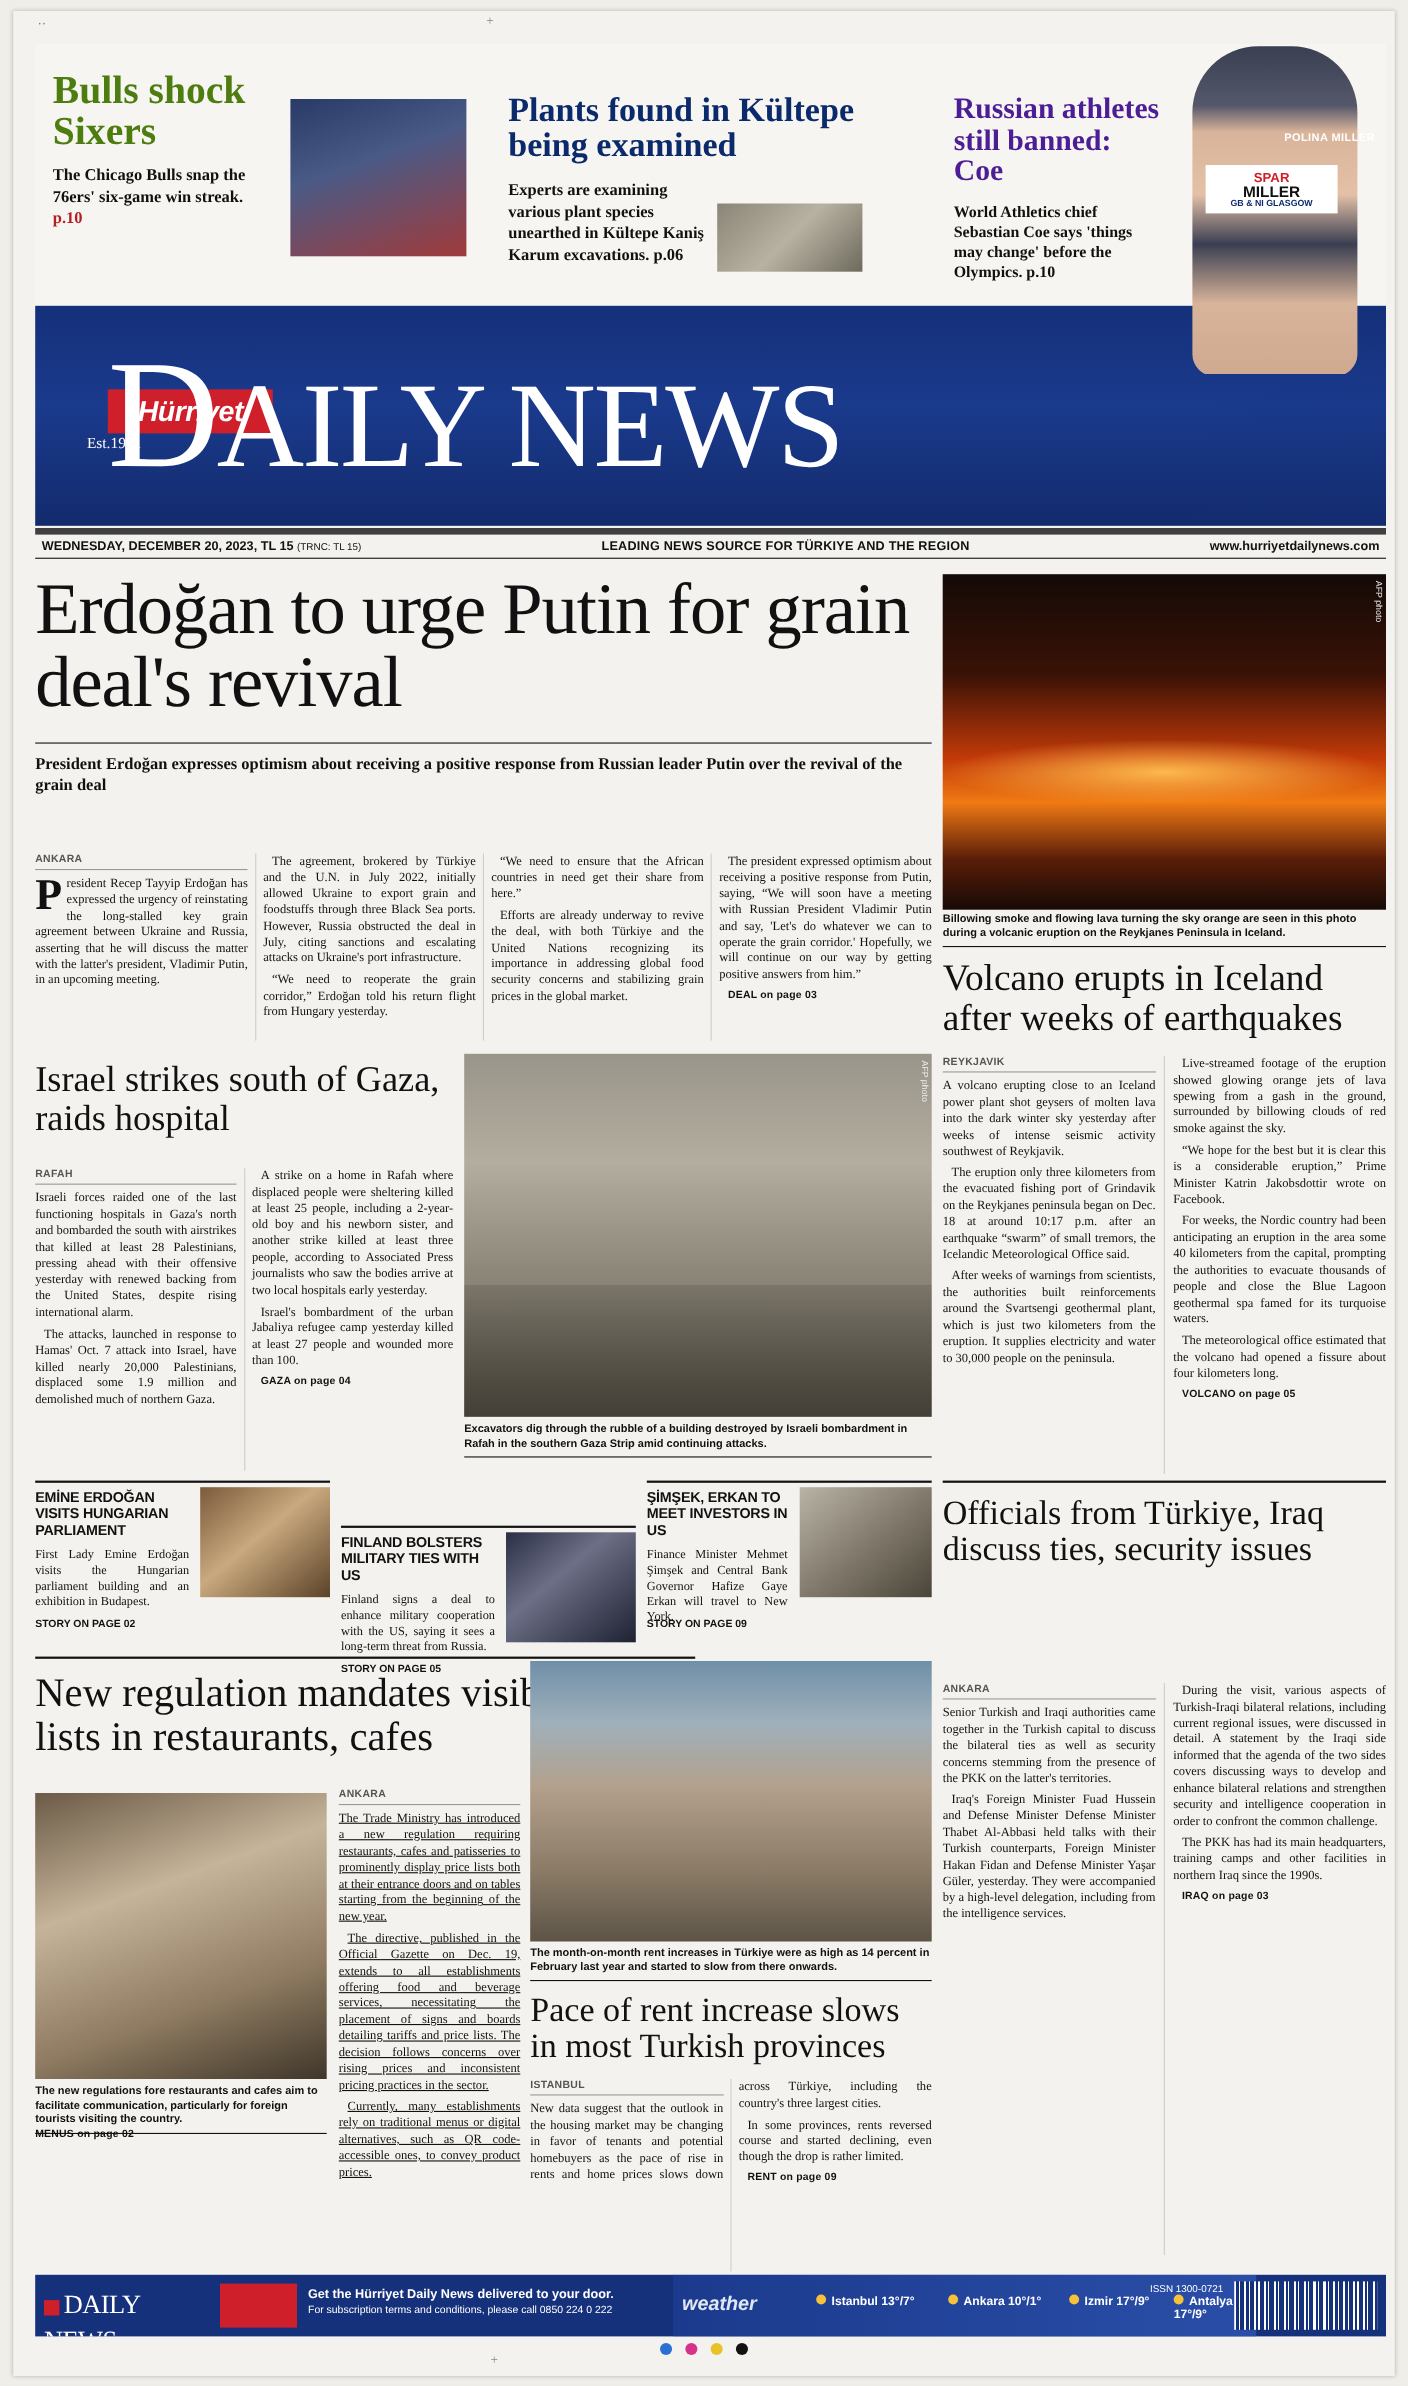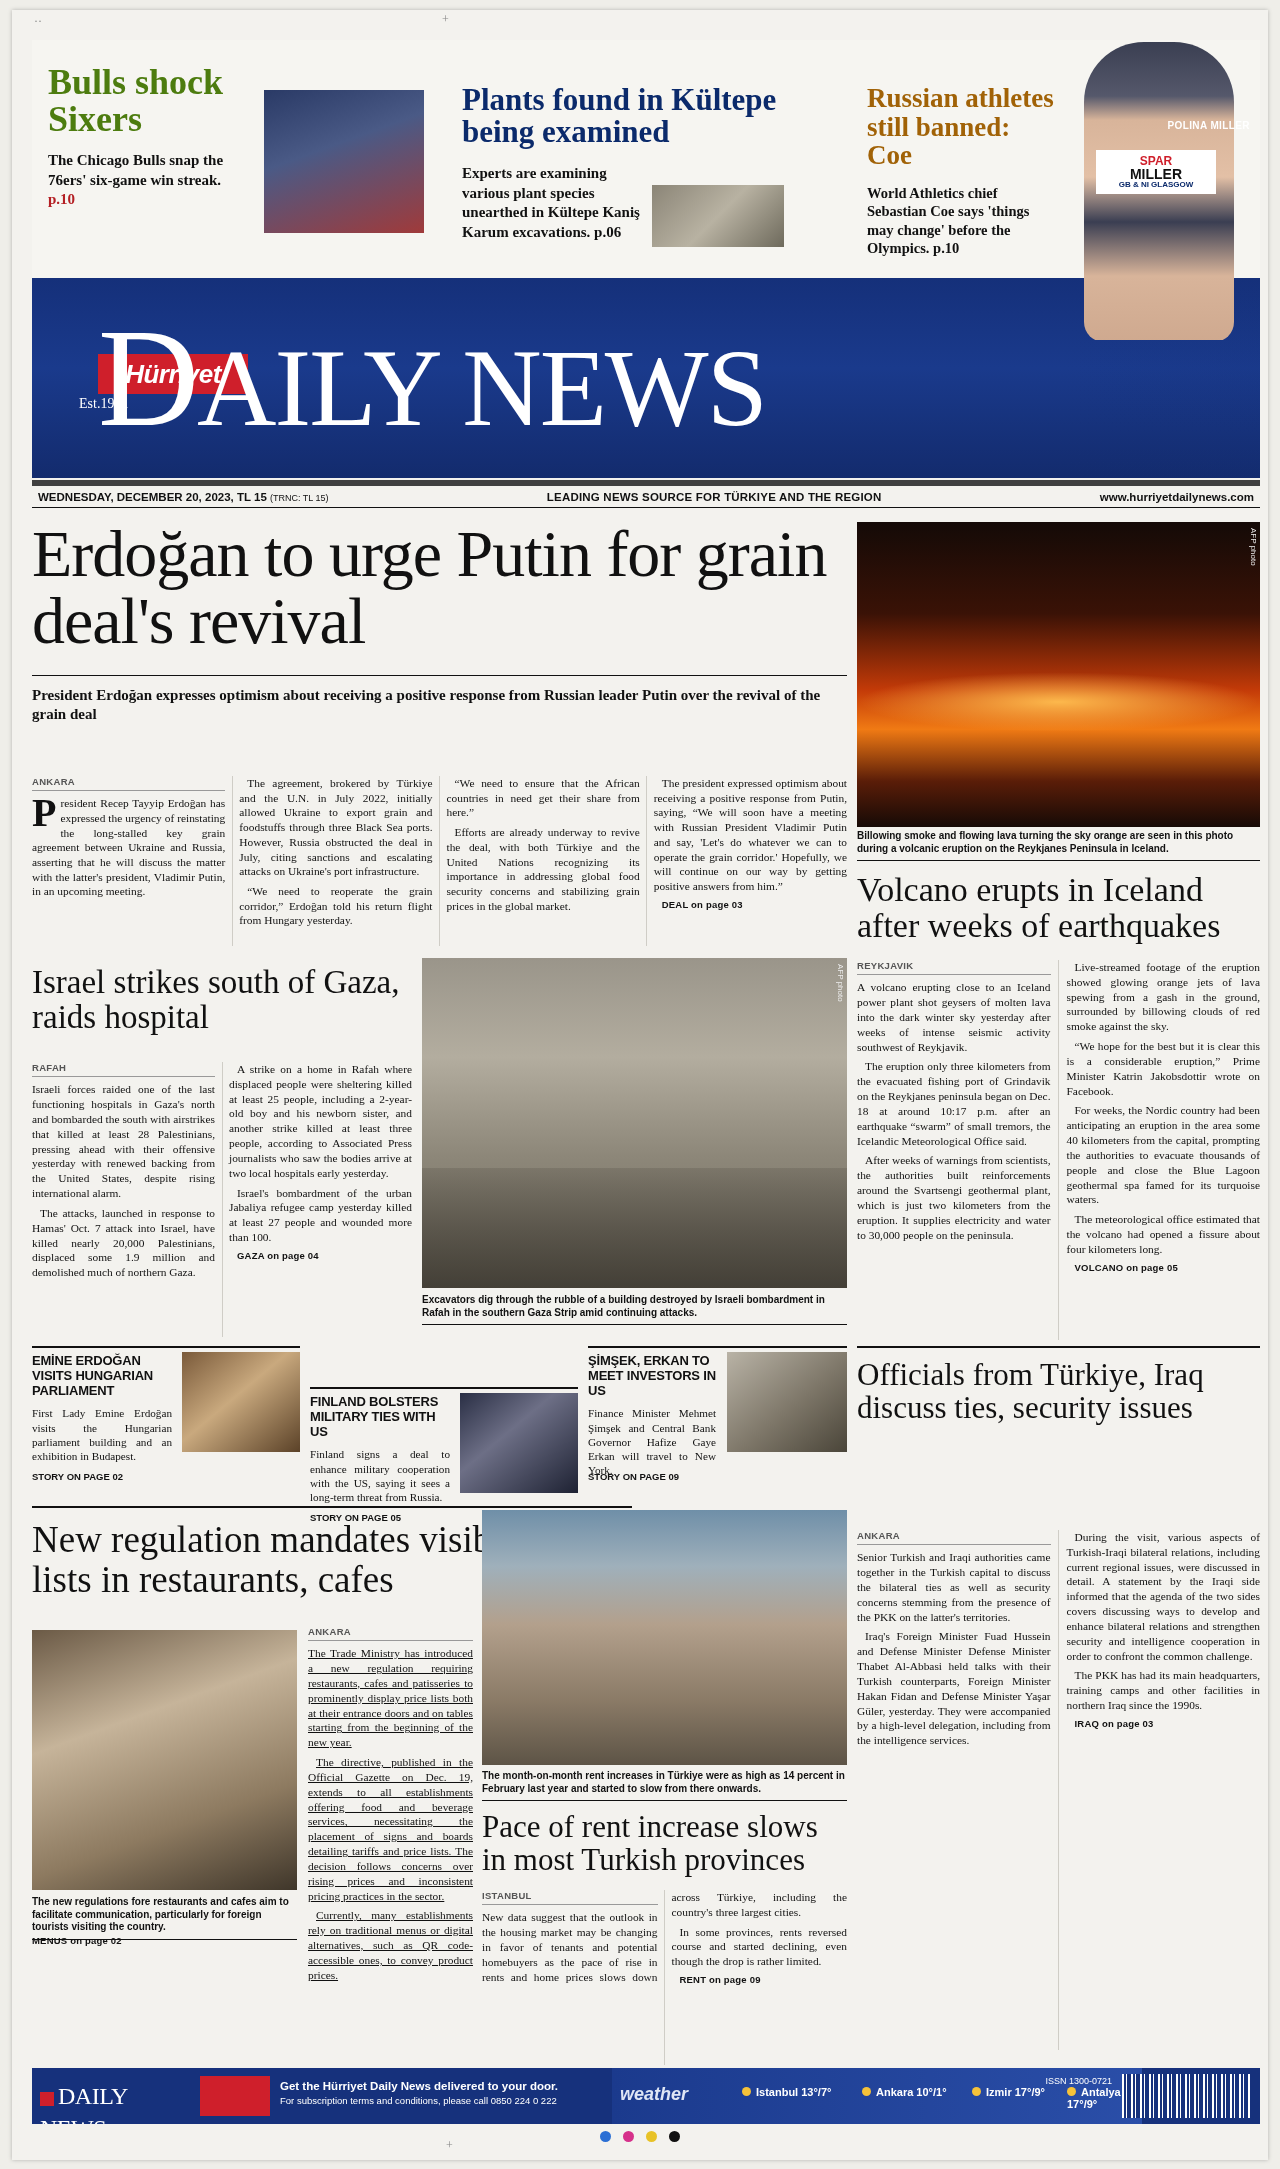--- a/index.html
+++ b/index.html
@@ -56,21 +56,21 @@
     overflow:hidden;
   }
   .t-kultepe { left:430px; top:44px; width:370px; }
   .t-kultepe h2 {
     margin:0; font-size:31px; line-height:1.04; color:#0b2a6b; font-weight:700;
   }
   .t-kultepe p {
     margin:16px 0 0; width:180px; font-size:15px; line-height:1.3; font-weight:700;
   }
   .t-coe { left:835px; top:44px; width:188px; }
-  .t-coe h2 { margin:0; font-size:27px; line-height:1.06; color:#a16207; font-weight:700; }
+  .t-coe h2 { margin:0; font-size:27px; line-height:1.06; color:#4c1d95; font-weight:700; }
   .t-coe p { margin:14px 0 0; font-size:14.5px; line-height:1.28; font-weight:700; }
 
   .t-runner {
     position:absolute; right:12px; top:10px; width:190px; height:320px;
     overflow:hidden; z-index:3;
   }
   .runner-body {
     position:absolute; left:18px; top:22px; width:150px; height:300px;
     background:linear-gradient(180deg,#3a3f52 0%,#55586b 18%,#d8b49a 26%,#e3c0a6 45%,#3a3e52 60%,#d8b49a 78%,#cfa98f 100%);
     border-radius:60px 60px 20px 20px;

